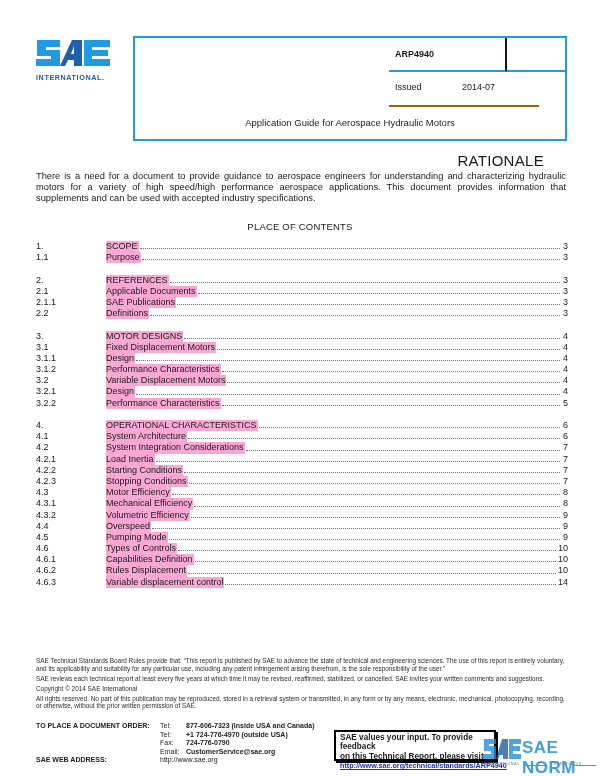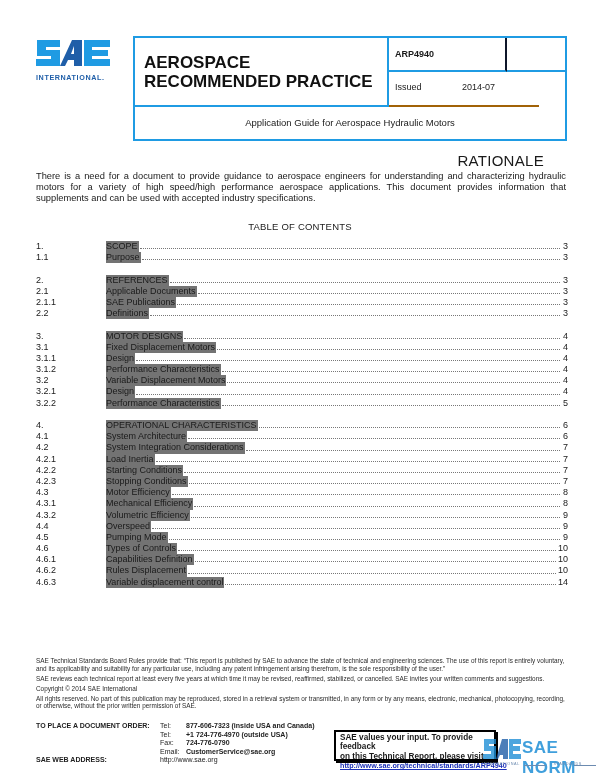--- a/index.html
+++ b/index.html
@@ -47,21 +47,21 @@
     .rationale {
       left: 36px; width: 530px; top: 171px; font-size: 9.3px; line-height: 11.2px;
       text-align: justify; text-align-last: left;
     }
     .toc-head { left: 0; width: 600px; top: 221px; text-align: center; font-size: 9.5px; letter-spacing: 0.2px; }
 
     .toc { left: 36px; width: 532px; top: 241px; font-size: 9px; }
     .toc-row { position: relative; height: 11.2px; line-height: 11.2px; display: flex; }
     .toc-gap { height: 11.2px; }
     .toc-num { width: 70px; flex: none; }
-    .toc-title { flex: none; background: #737373; padding-right: 1px; white-space: nowrap; }
+    .toc-title { flex: none; background: #f9a8d4; padding-right: 1px; white-space: nowrap; }
     .toc-leader { flex: 1; border-bottom: 1px dotted #777; margin: 0 2px 3px 1px; }
     .toc-page { flex: none; text-align: right; min-width: 6px; }
 
     
     .footer { left: 36px; width: 530px; top: 657px; font-size: 6.4px; line-height: 7.6px; color: #2b2b2b; }
     .footer p { margin: 0 0 2.5px 0; }
     .order { left: 36px; top: 722px; font-size: 7px; line-height: 8.6px; font-weight: bold; color: #222; }
     .order-lines { left: 160px; top: 722px; font-size: 7px; line-height: 8.6px; color: #222; }
     .order-lines .row { display: flex; }
     .order-lines .lab { width: 26px; flex: none; }
@@ -89,43 +89,37 @@
     <path d="M3 4 H26 V11 H12 V14 H26 V30 H2 V23 H17 V20 H3 Z" fill="#1f9be3"></path>
 
     <path d="M26 30 L38 4 H48 L48 30 H40 V24 H34 L31 30 Z M37 18 H40 V10 Z" fill="#1f5ea8"></path>
 
     <path d="M50 4 H76 V11 H58 V14 H74 V20 H58 V23 H76 V30 H50 Z" fill="#1f9be3"></path>
   </svg>
   <div class="logo-sub">INTERNATIONAL.</div>
 </div>
 
 <div class="abs hbox">
-  <div class="title-cell">
-    <div class="title-text">
-      <div>AEROSPACE</div>
-      <div>RECOMMENDED PRACTICE</div>
-    </div>
-  </div>
   <div class="arp-cell">
     <span class="arp-text">ARP4940</span>
   </div>
   <div class="blank-cell"></div>
   <div class="issued-cell">
     <span class="issued-label">Issued</span>
     <span class="issued-date">2014-07</span>
   </div>
   <div class="subtitle-cell">
     <div class="subtitle">Application Guide for Aerospace Hydraulic Motors</div>
   </div>
 </div>
 
 <div class="abs rationale-head">RATIONALE</div>
 <div class="abs rationale">There is a need for a document to provide guidance to aerospace engineers for understanding and characterizing hydraulic motors for a variety of high speed/high performance aerospace applications. This document provides information that supplements and can be used with accepted industry specifications.</div>
 
-<div class="abs toc-head">TABLE OF CONTENTS</div>
+<div class="abs toc-head">PLACE OF CONTENTS</div>
 <div class="abs toc" id="toc">
     <div class="toc-row">
       <span class="toc-num">1.</span>
       <span class="toc-title">SCOPE</span>
       <span class="toc-leader"></span>
       <span class="toc-page">3</span>
     </div>
     <div class="toc-row">
       <span class="toc-num">1.1</span>
       <span class="toc-title">Purpose</span>

